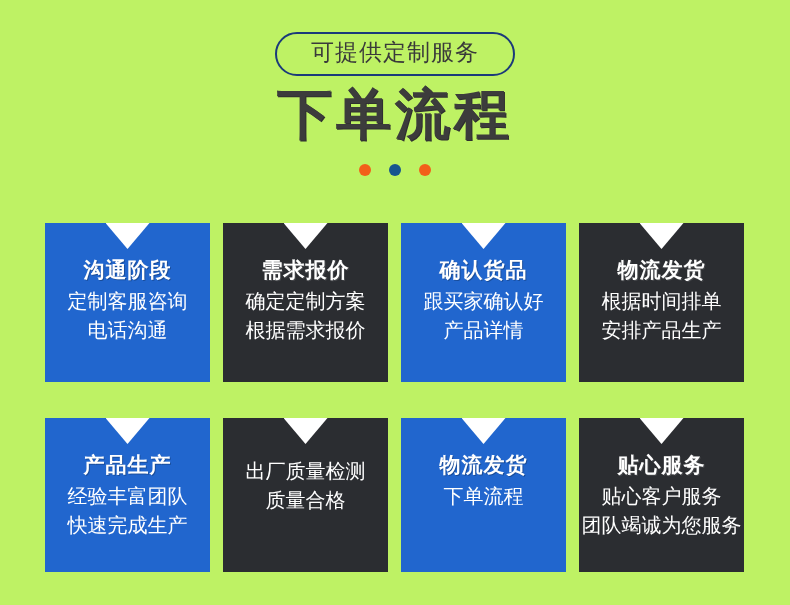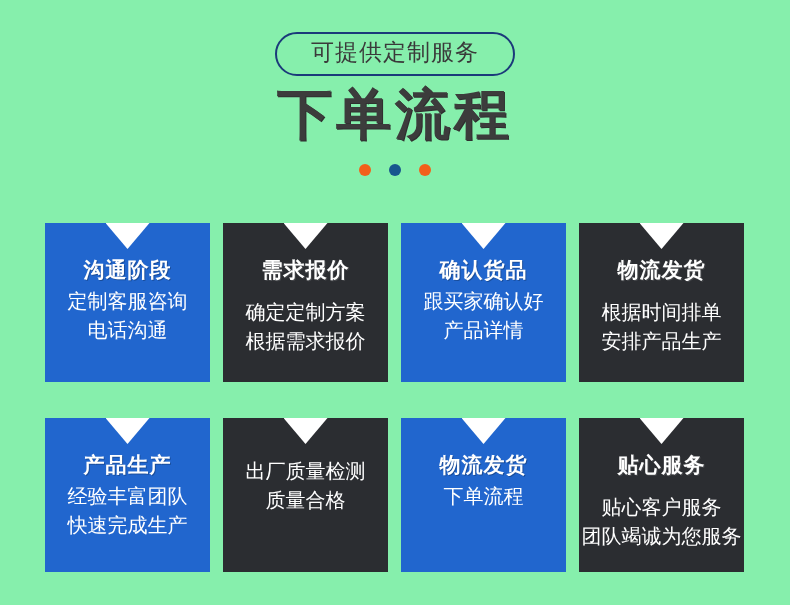--- a/index.html
+++ b/index.html
@@ -2,21 +2,21 @@
 <html><head>
 <meta charset="utf-8">
 <style>
   * { margin:0; padding:0; box-sizing:border-box; }
   html, body {
     width:790px; height:605px;
     background:#ffffff;
     font-family:"Liberation Sans","DejaVu Sans",sans-serif;
     overflow:hidden;
   }
-  #page { position:relative; width:790px; height:605px; background:#86efac; }
+  #page { position:relative; width:790px; height:605px; background:#bef264; }
 
   
   .header { position:absolute; left:0; top:0; width:790px; text-align:center; }
 
   .pill {
     display:inline-block;
     margin-top:32px;
     padding:5px 34px 8px 34px;
     border:2px solid #1b3a7a;
     border-radius:26px;
@@ -57,21 +57,21 @@
   .card {
     position:relative;
     overflow:visible;
     display:flex;
     flex-direction:column;
     align-items:center;
     justify-content:flex-start;
     padding-top:34px;
   }
   .card.blue { background:#2166ce; }
-  .card.dark { background:#2b2d31;gap:11px; }
+  .card.dark { background:#2b2d31; }
 
   
   .notch {
     position:absolute;
     top:0;
     left:50%;
     transform:translateX(-50%);
     width:44px; height:26px;
     background:#ffffff;
     clip-path:polygon(0 0, 100% 0, 50% 100%);

